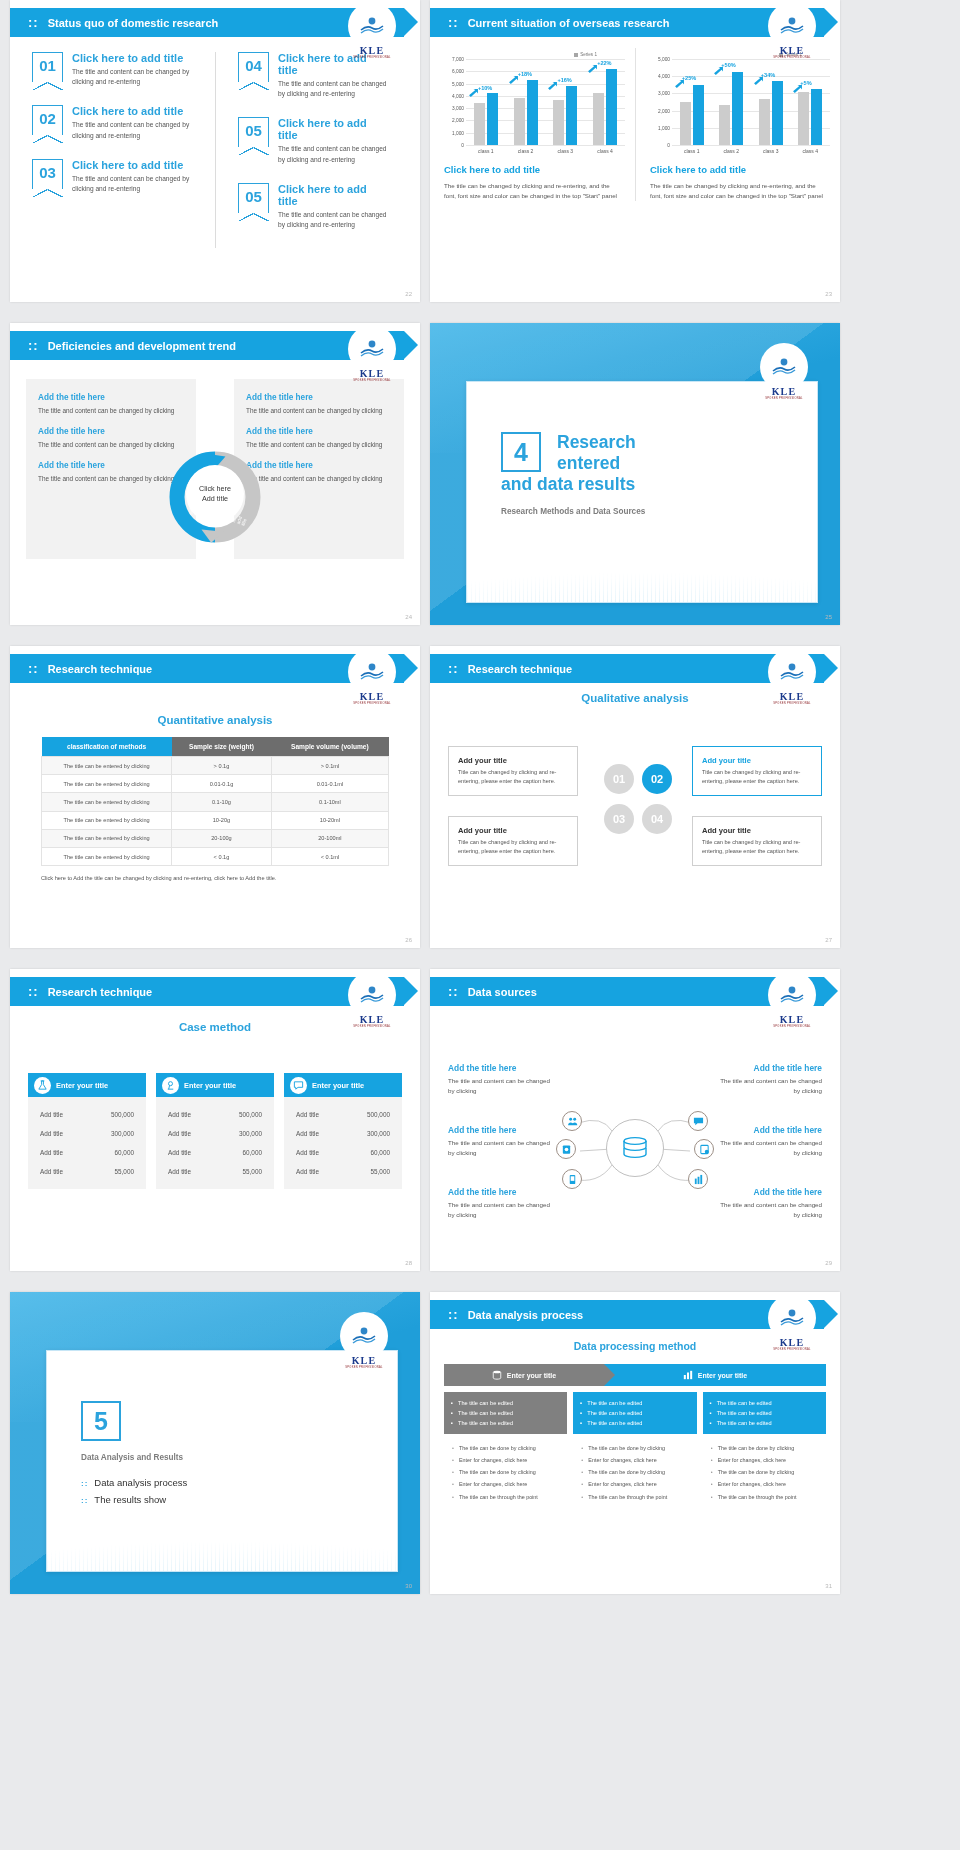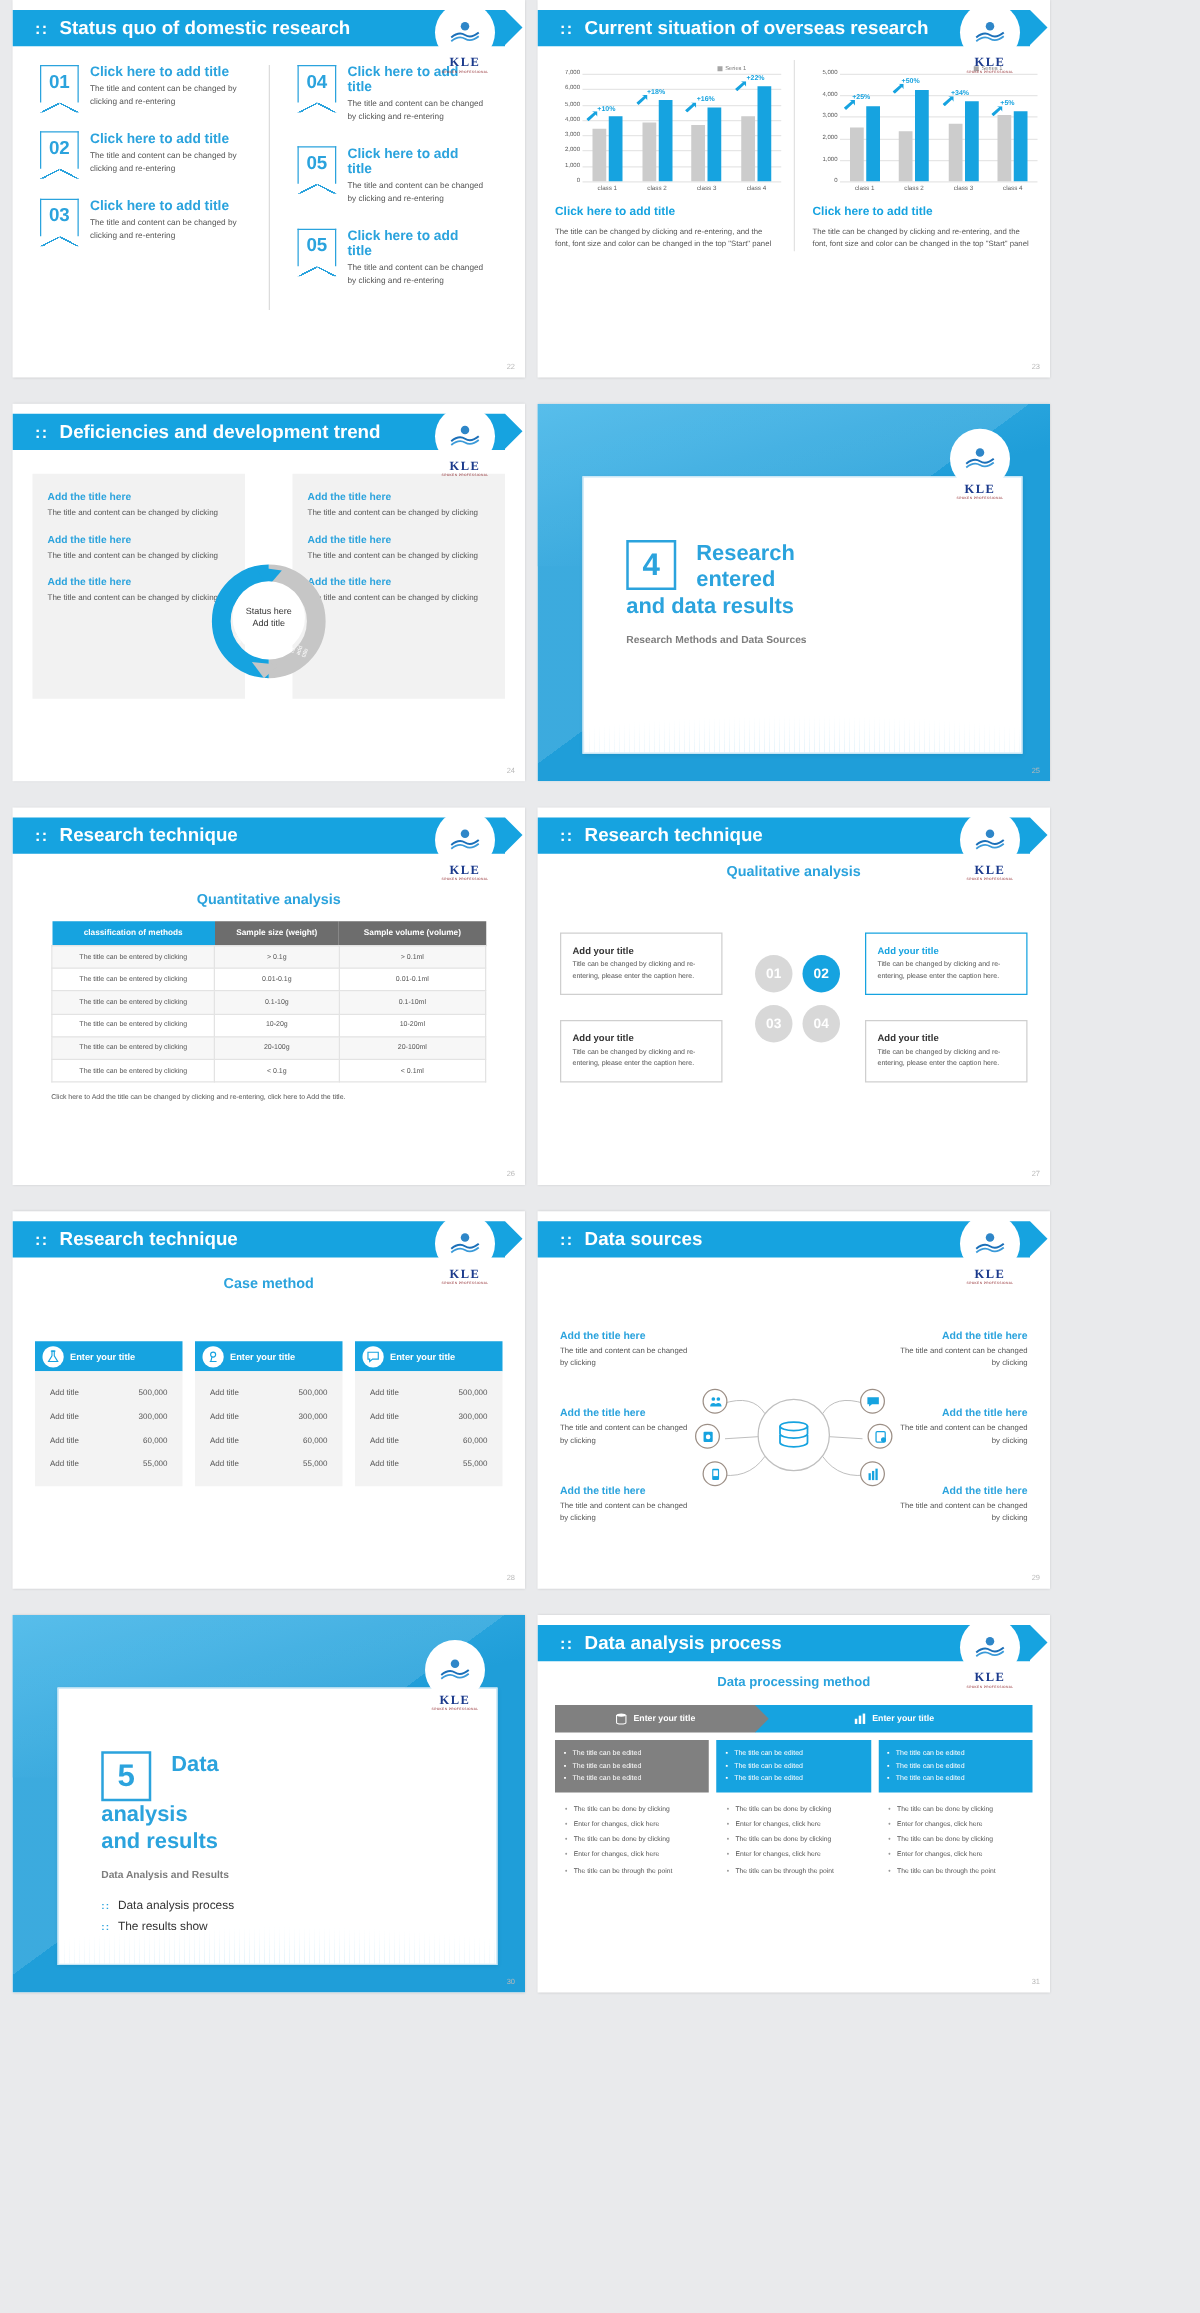--- a/index.html
+++ b/index.html
@@ -30,21 +30,21 @@
     background:#16a3e0;
     display:flex; align-items:center;
   }
   .tbar:after{
     content:""; position:absolute; right:-14px; top:0;
     border-top:14.5px solid transparent;
     border-bottom:14.5px solid transparent;
     border-left:14px solid #16a3e0;
   }
   .tbar .dots{ margin-left:18px; color:#fff; font-size:13px; letter-spacing:1px; font-weight:700;}
-  .tbar .ttl{ margin-left:9px; color:#fff; font-size:15px; font-weight:700; }
+  .tbar .ttl{ margin-left:9px; color:#fff; font-size:11px; font-weight:700; }
   
   .logo{
     position:absolute; right:22px; top:4px; width:52px; height:52px; z-index:6;
     text-align:center;
   }
   .logo .disc{
     width:44px;height:44px;border-radius:50%;background:#fff;margin:0 auto;
     display:flex;align-items:center;justify-content:center;
     box-shadow:0 0 0 2px #fff;
   }
@@ -481,21 +481,21 @@
       </div>
       <div class="cyc">
         <svg class="arcs" width="104" height="104" viewBox="0 0 104 104" style="left:50%;top:66px;transform:translateX(-50%)">
           <path d="M52 14 A38 38 0 0 1 52 90" stroke="#c6c6c6" stroke-width="15" fill="none"></path>
           <path d="M52 90 A38 38 0 0 1 52 14" stroke="#16a3e0" stroke-width="15" fill="none"></path>
           <path d="M40 10 L62 10 L53 24 Z" fill="#16a3e0" transform="rotate(8 52 14)"></path>
           <path d="M44 94 L66 94 L55 82 Z" fill="#c6c6c6" transform="rotate(186 52 90)"></path>
         </svg>
         <div class="ring">
           <div class="ctr">
-            <span>Status here</span>
+            <span>Click here</span>
             <span>Add title</span>
           </div>
         </div>
         <div class="arclbl" style="left:34px;top:126px;transform:rotate(-70deg);">Click here to add title</div>
         <div class="arclbl" style="right:28px;top:118px;transform:rotate(72deg);">Click here to add title</div>
       </div>
       <div class="panel">
         <h5>Add the title here</h5>
         <p>The title and content can be changed by clicking</p>
         <h5>Add the title here</h5>
@@ -862,24 +862,20 @@
             <path d="M2 17 Q8 12 13 15 Q18 18 24 13" stroke="#3a9ad9" stroke-width="1.4" fill="none"></path>
             <circle cx="13" cy="5" r="3.4" fill="#2e86c8"></circle>
           </svg>
         </div>
         <div class="kle">KLE</div>
         <div class="sub">SPOKEN PROFESSIONAL</div>
       </div>
       <div class="card">
         <div class="inner">
           <div class="numbox">5</div>
-          <h2>
-            <span>Data analysis</span><br>
-            <span>and results</span>
-          </h2>
           <div class="en">Data Analysis and Results</div>
           <ul>
             <li><b>::</b><span>Data analysis process</span></li>
             <li><b>::</b><span>The results show</span></li>
           </ul>
         </div>
       </div>
     </div>
     <div class="pagenum">30</div>
   </div>

